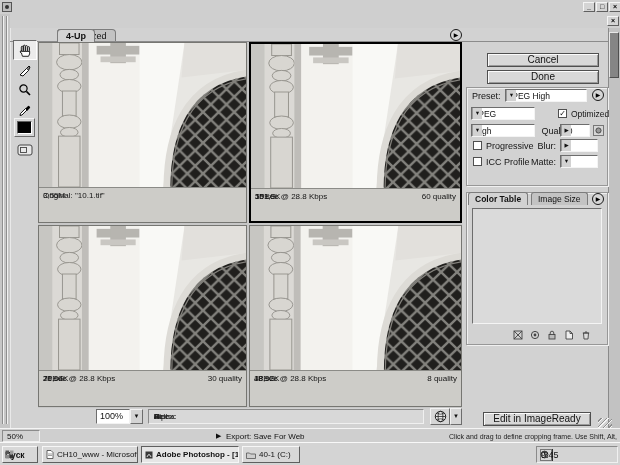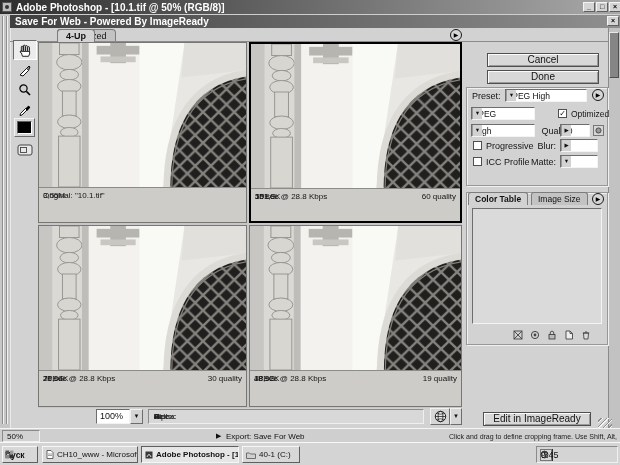--- a/index.html
+++ b/index.html
@@ -157,41 +157,35 @@
         <g clip-path="url(#archclip)">
           <rect x="118" y="18" width="96" height="134" fill="#201f1d"></rect>
           <rect x="118" y="18" width="96" height="134" fill="url(#lat)"></rect>
         </g>
         <path d="M131 152 C131 95 149 40 214 31" fill="none" stroke="#dddbd6" stroke-width="7"></path>
         <path d="M136 152 C136 99 153 46 214 37" fill="none" stroke="#84827d" stroke-width="1.2"></path>
       </g>
     </defs>
   </svg>
 
-  <div class="mtb">
-    <span class="mtb-title">Adobe Photoshop - [10.1.tif @ 50% (RGB/8)]</span>
-  </div>
   <div class="appicon">
       <i></i>
     </div>
   <div class="winbtn" style="left:583px;">_</div>
   <div class="winbtn" style="left:596px;">□</div>
   <div class="winbtn" style="left:609px;">×</div>
 
   <div class="leftstrip">
     <div class="vline" style="left:2px;"></div>
     <div class="vline" style="left:6px;"></div>
   </div>
   <div class="dbody"></div>
   <div class="rightstrip"></div>
   <div class="sthumb"></div>
 
-  <div class="dtb">
-    <span class="dtb-title">Save For Web - Powered By ImageReady</span>
-  </div>
   <div class="winbtn" style="left:607px;top:16px;">×</div>
 
   <div class="tabs">
     <div class="tab">Original</div>
     <div class="tab">Optimized</div>
     <div class="tab">2-Up</div>
     <div class="tab active">4-Up</div>
   </div>
   <div class="cmenu" style="left:450px;top:29px;">▶</div>
   <div class="tabline"></div>
@@ -278,21 +272,21 @@
     <div class="pane" style="left:211px;top:183px;width:213px;height:182px;">
       <div class="pimg">
         <svg viewBox="0 0 212 150" preserveAspectRatio="none">
             <use href="#photo"></use>
           </svg>
       </div>
       <div class="pann">
         <div>JPEG</div>
         <div>48,92K</div>
         <div>18 sec @ 28.8 Kbps</div>
-        <span class="pqual">19 quality</span>
+        <span class="pqual">8 quality</span>
       </div>
     </div>
   </div>
 
   <div class="zbox">100%</div>
   <div class="zbtn">▼</div>
   <div class="infobar">
     <span class="ik">R:</span>
       <span class="iv">--</span>
     <span class="ik">G:</span>

